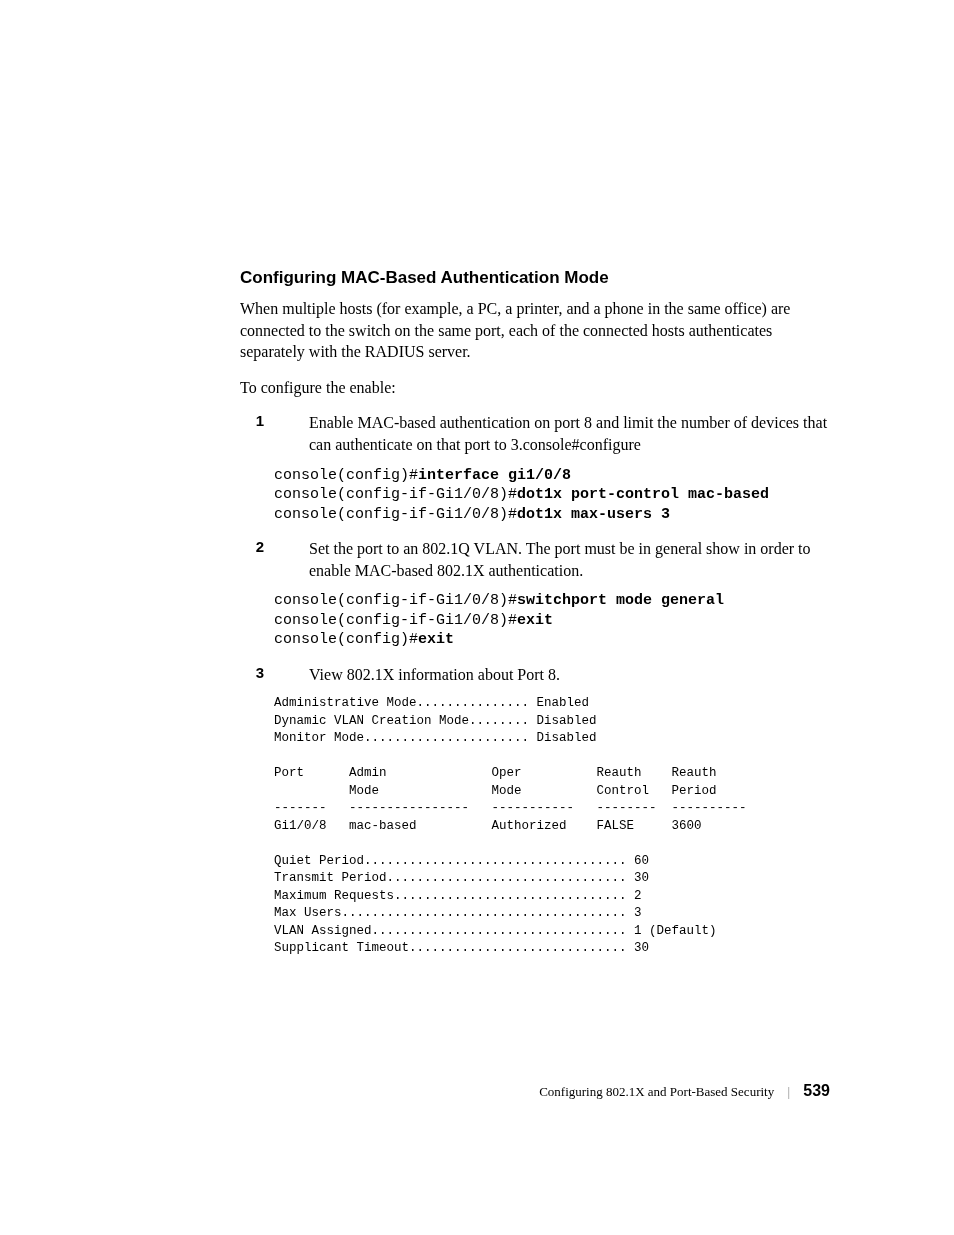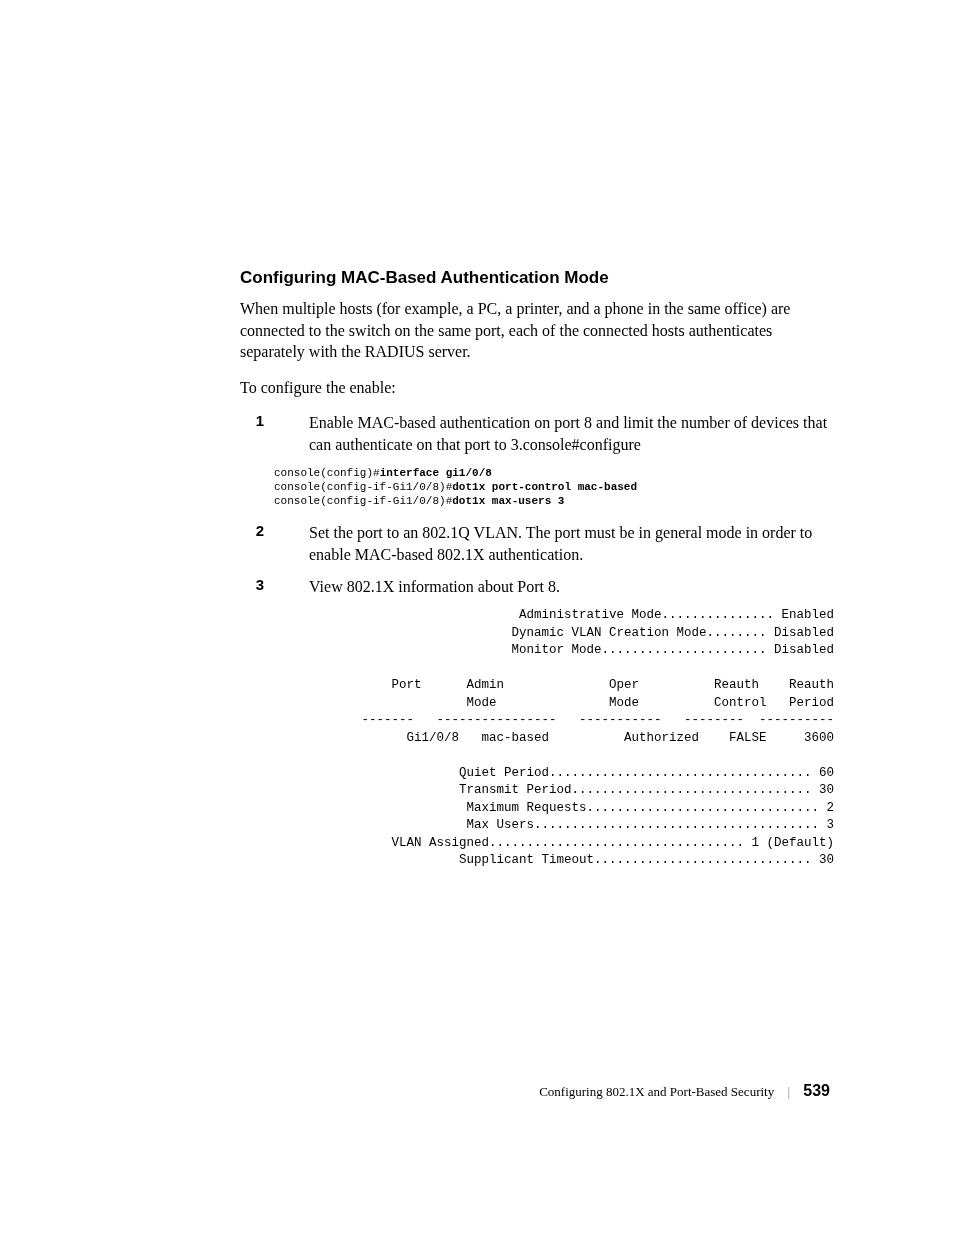--- a/index.html
+++ b/index.html
@@ -46,35 +46,34 @@
       margin-right: 10px;
     }
     .step-content {
       font-size: 16px;
       line-height: 1.35;
       flex: 1;
       margin-left: 35px;
     }
     .code-block {
       font-family: 'Courier New', Courier, monospace;
-      font-size: 11px;
+      font-size: 15px;
       line-height: 1.3;
       margin: 10px 0 14px 34px;
       white-space: pre;
     }
     .code-block .bold {
       font-weight: bold;
     }
     .output-block {
       font-family: 'Courier New', Courier, monospace;
       font-size: 12.5px;
       line-height: 1.4;
       margin: 6px 0 0 34px;
       white-space: pre;
-      text-align: right;
     }
     .footer {
       position: absolute;
       bottom: 135px;
       right: 124px;
       font-size: 13px;
       text-align: right;
     }
     .footer-title {
       font-family: Georgia, serif;
@@ -102,22 +101,25 @@
     <div class="step-item">
       <div class="step-number">1</div>
       <div class="step-content">Enable MAC-based authentication on port 8 and limit the number of devices that can authenticate on that port to 3.console#configure</div>
     </div>
     <div class="code-block"><span>console(config)#</span><span class="bold">interface gi1/0/8</span>
 <span>console(config-if-Gi1/0/8)#</span><span class="bold">dot1x port-control mac-based</span>
 <span>console(config-if-Gi1/0/8)#</span><span class="bold">dot1x max-users 3</span></div>
 
     <div class="step-item">
       <div class="step-number">2</div>
-      <div class="step-content">Set the port to an 802.1Q VLAN. The port must be in general mode in order to enable MAC-based 802.1X authentication.</div>
+      <div class="step-content">Set the port to an 802.1Q VLAN. The port must be in general show in order to enable MAC-based 802.1X authentication.</div>
     </div>
+    <div class="code-block"><span>console(config-if-Gi1/0/8)#</span><span class="bold">switchport mode general</span>
+<span>console(config-if-Gi1/0/8)#</span><span class="bold">exit</span>
+<span>console(config)#</span><span class="bold">exit</span></div>
 
     <div class="step-item">
       <div class="step-number">3</div>
       <div class="step-content">View 802.1X information about Port 8.</div>
     </div>
     <div class="output-block">Administrative Mode............... Enabled
 Dynamic VLAN Creation Mode........ Disabled
 Monitor Mode...................... Disabled
 
 Port      Admin              Oper          Reauth    Reauth

